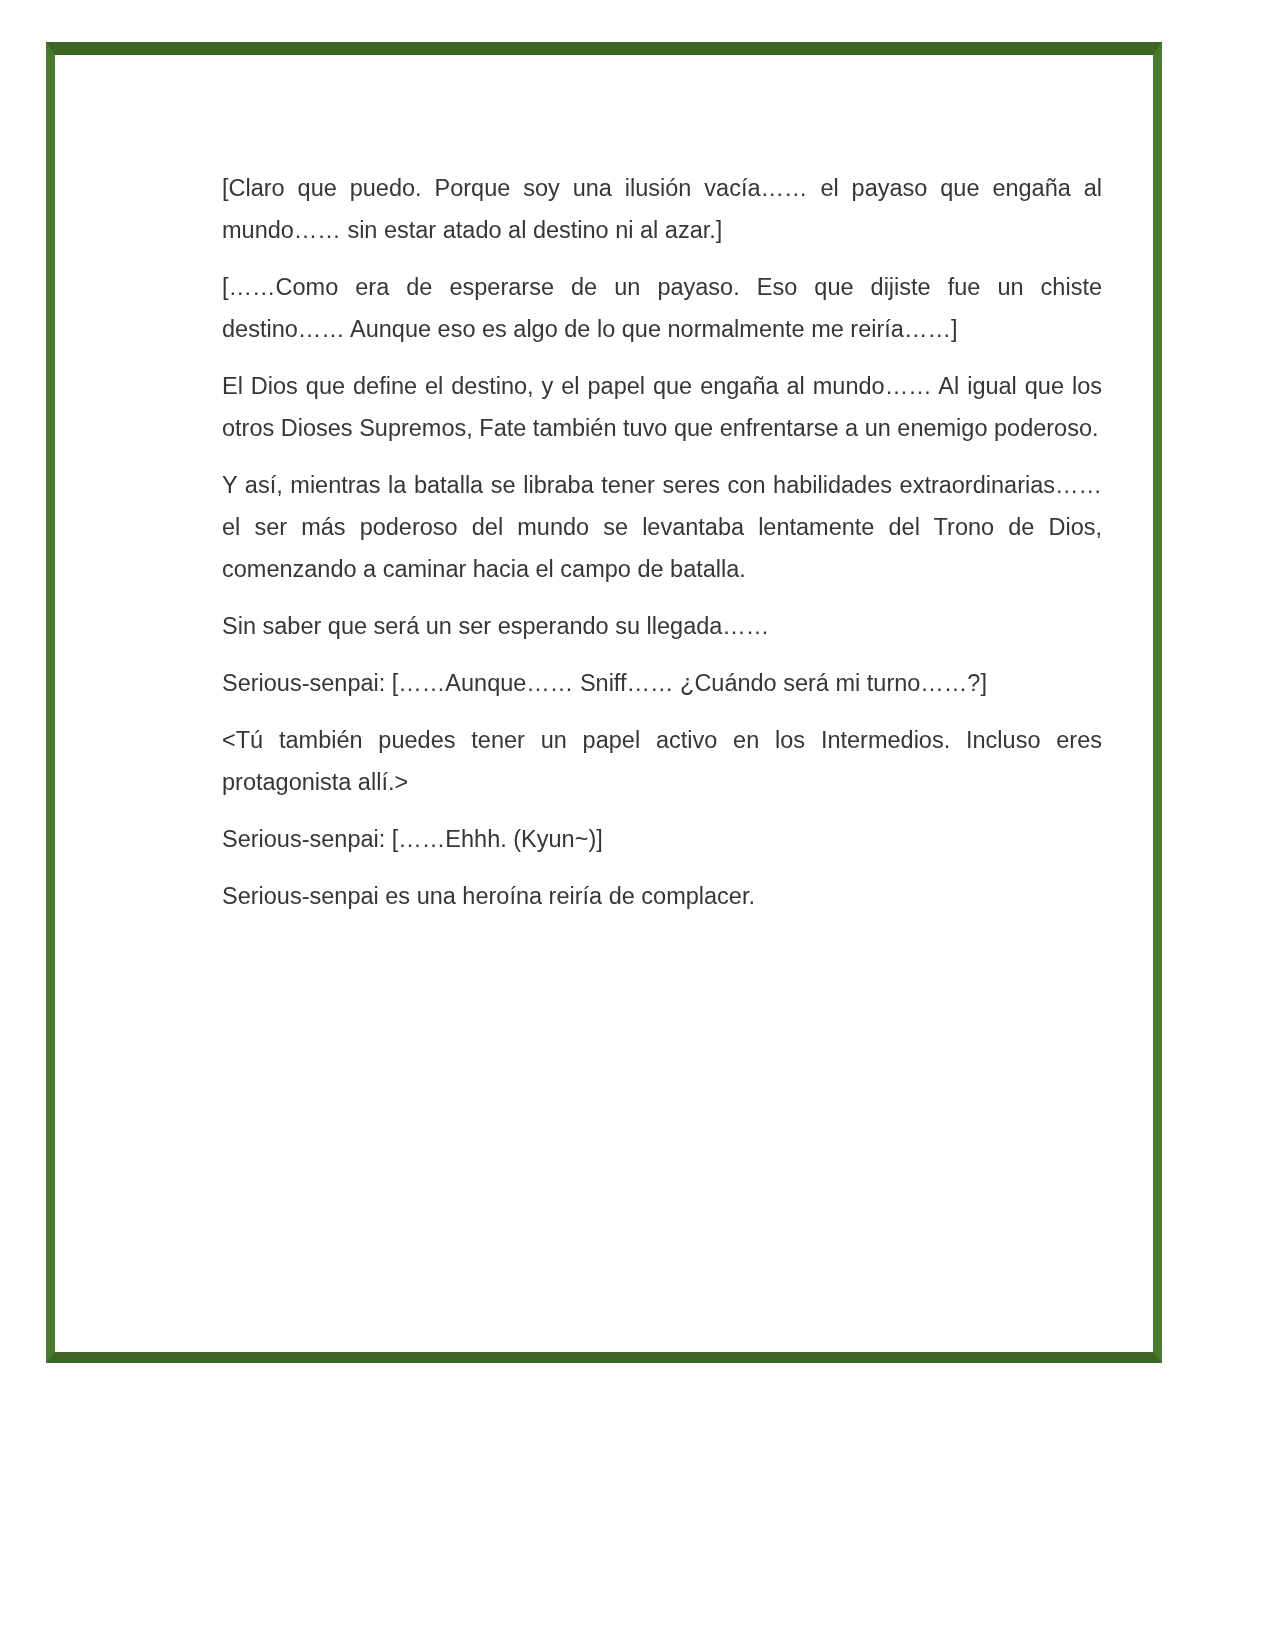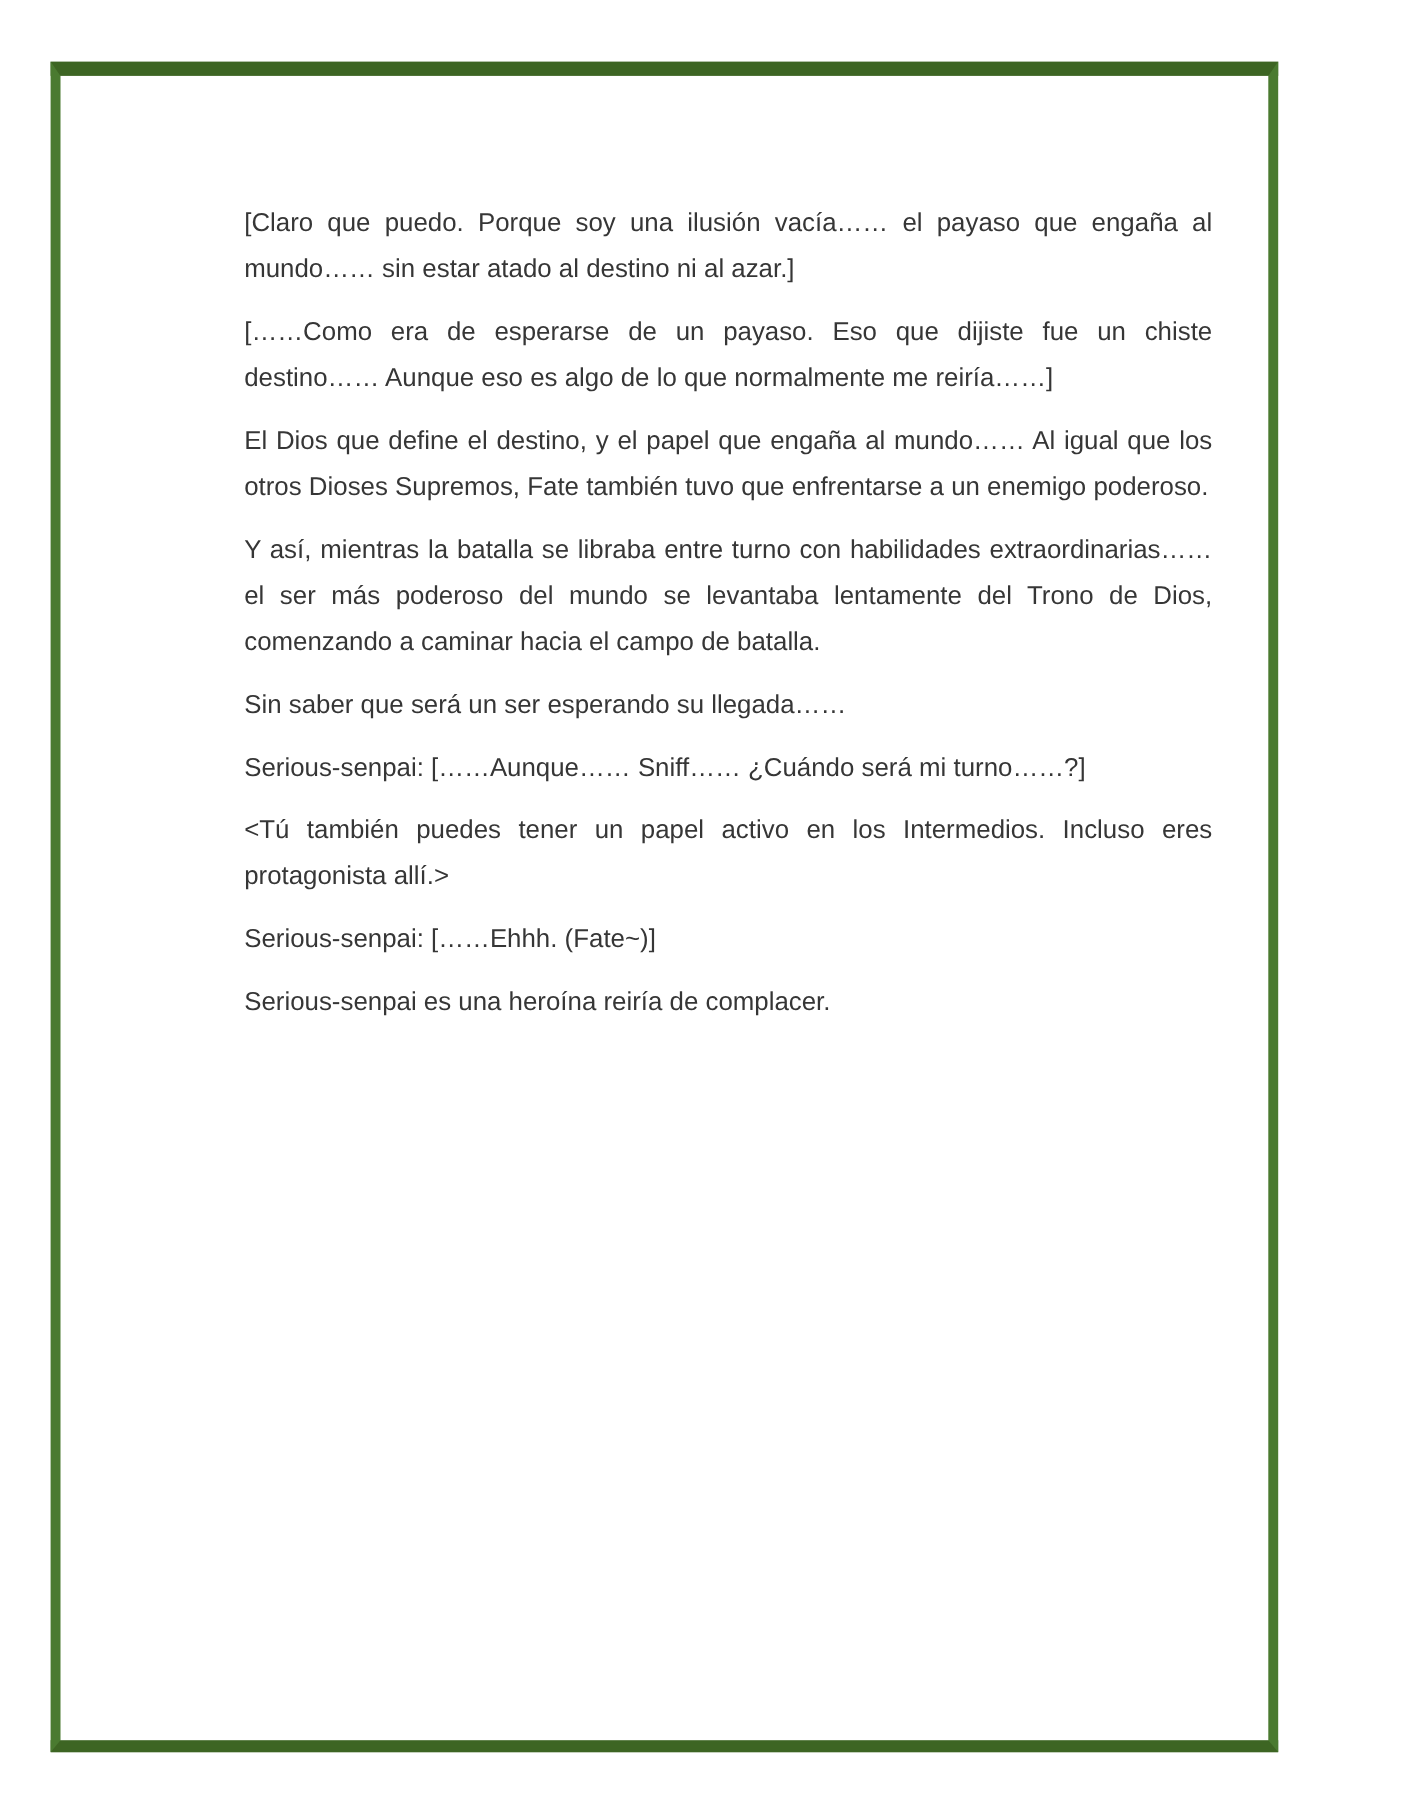--- a/index.html
+++ b/index.html
@@ -13,23 +13,23 @@
   .page {
     position: relative;
     width: 1275px;
     height: 1649px;
     background: #ffffff;
     overflow: hidden;
   }
   .border-frame {
     position: absolute;
     left: 46px;
-    top: 56px;
+    top: 42px;
     width: 1116px;
-    height: 1537px;
+    height: 1321px;
     box-sizing: border-box;
     border: 9px solid #4a7a30;
     border-top: 13px solid #3d6523;
     border-bottom: 11px solid #3d6523;
     background: #ffffff;
     padding-left: 24px;
   }
   .content {
     position: absolute;
     left: 167px;
@@ -47,21 +47,21 @@
 </style>
 </head>
 <body>
 
 <div class="page">
   <div class="border-frame">
     <div class="content">
       <p>[Claro que puedo. Porque soy una ilusión vacía…… el payaso que engaña al mundo…… sin estar atado al destino ni al azar.]</p>
       <p>[……Como era de esperarse de un payaso. Eso que dijiste fue un chiste destino…… Aunque eso es algo de lo que normalmente me reiría……]</p>
       <p>El Dios que define el destino, y el papel que engaña al mundo…… Al igual que los otros Dioses Supremos, Fate también tuvo que enfrentarse a un enemigo poderoso.</p>
-      <p>Y así, mientras la batalla se libraba entre turno con habilidades extraordinarias…… el ser más poderoso del mundo se levantaba lentamente del Trono de Dios, comenzando a caminar hacia el campo de batalla.</p>
+      <p>Y así, mientras la batalla se libraba tener seres con habilidades extraordinarias…… el ser más poderoso del mundo se levantaba lentamente del Trono de Dios, comenzando a caminar hacia el campo de batalla.</p>
       <p>Sin saber que será un ser esperando su llegada……</p>
       <p>Serious-senpai: [……Aunque…… Sniff…… ¿Cuándo será mi turno……?]</p>
       <p>&lt;Tú también puedes tener un papel activo en los Intermedios. Incluso eres protagonista allí.&gt;</p>
-      <p>Serious-senpai: [……Ehhh. (Fate~)]</p>
+      <p>Serious-senpai: [……Ehhh. (Kyun~)]</p>
       <p>Serious-senpai es una heroína reiría de complacer.</p>
     </div>
   </div>
 </div>
 
 </body></html>

